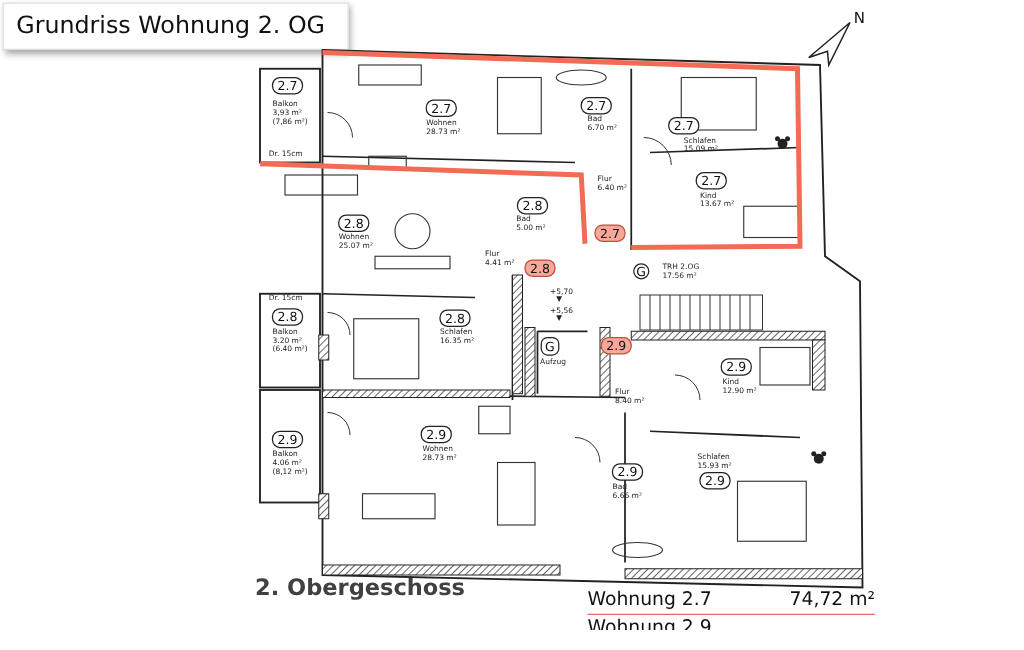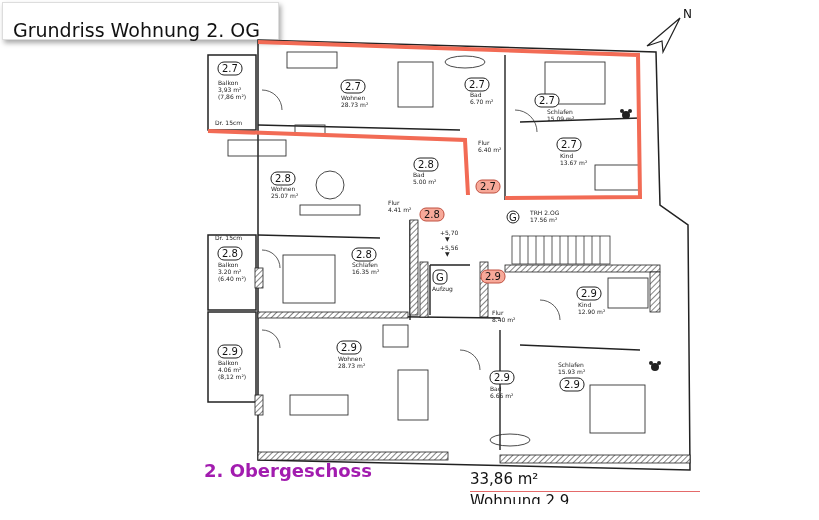--- a/index.html
+++ b/index.html
@@ -1,25 +1,25 @@
 <!DOCTYPE html>
 <html><head>
 <meta charset="utf-8">
 <style>
   html, body { margin:0; padding:0; }
   body { width:819px; height:520px; background:#ffffff; overflow:hidden; position:relative;
          font-family:"DejaVu Sans", sans-serif; }
   .title-box { position:absolute; left:2px; top:2px; width:275px; height:36px; background:#fff;
                box-shadow:2px 3px 5px rgba(0,0,0,0.35); border:1px solid #ddd; }
-  .title-box span { position:absolute; left:10px; top:16px; font-size:19px; color:#111;
+  .title-box span { position:absolute; left:10px; top:6px; font-size:19px; color:#111;
                     font-family:"DejaVu Sans", sans-serif; }
   svg.plan { position:absolute; left:0; top:0; }
   .room-label { font-family:"DejaVu Sans", sans-serif; font-size:6px; fill:#222; }
   .badge-text { font-family:"DejaVu Sans", sans-serif; font-size:10px; fill:#111; }
-  .floor-title { position:absolute; left:204px; top:460px; font-size:18px; font-weight:bold; color:#a21caf;
+  .floor-title { position:absolute; left:204px; top:460px; font-size:18px; font-weight:bold; color:#404040;
                  font-family:"DejaVu Sans", sans-serif; }
   .area-table { position:absolute; left:470px; top:470px; width:230px; font-family:"DejaVu Sans", sans-serif;
                 font-size:15px; color:#111; }
   .area-row { display:flex; justify-content:space-between; height:21px; }
   .area-row.highlight { border-bottom:1.5px solid #e46a6a; }
   .north { position:absolute; left:645px; top:4px; }
 </style>
 </head>
 <body>
 
@@ -288,19 +288,20 @@
     <circle cx="655" cy="367" r="4"></circle>
       <circle cx="651" cy="363" r="2"></circle>
       <circle cx="659" cy="363" r="2"></circle>
   </g>
 </svg>
 
 <div class="floor-title">2. Obergeschoss</div>
 
 <div class="area-table">
   <div class="area-row highlight">
-    <span>33,86 m²</span>
+    <span>Wohnung 2.7</span>
+    <span>74,72 m²</span>
   </div>
   <div class="area-row" style="height:12px;overflow:hidden;">
     <span>Wohnung 2.9</span>
     <span></span>
   </div>
 </div>
 
 </body></html>

